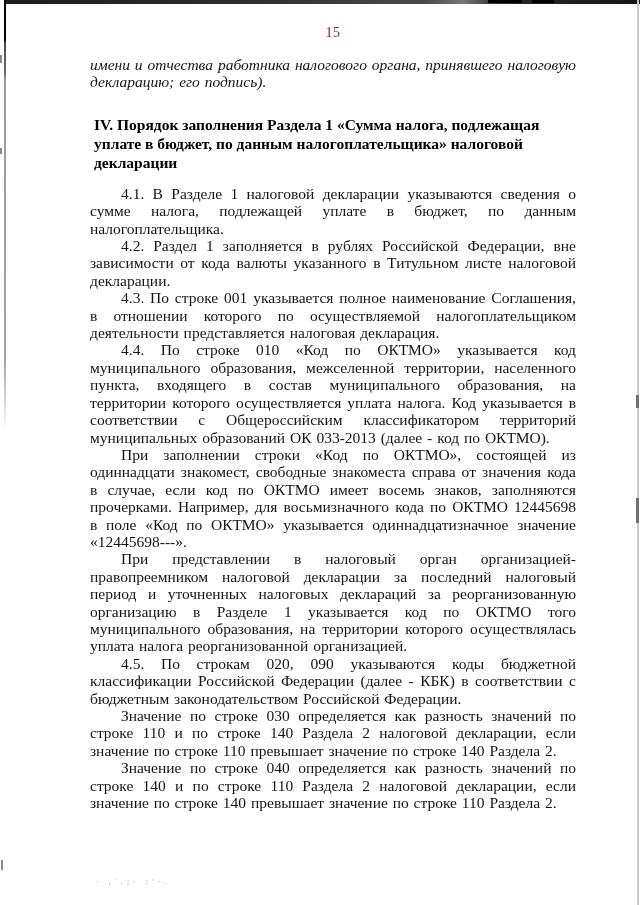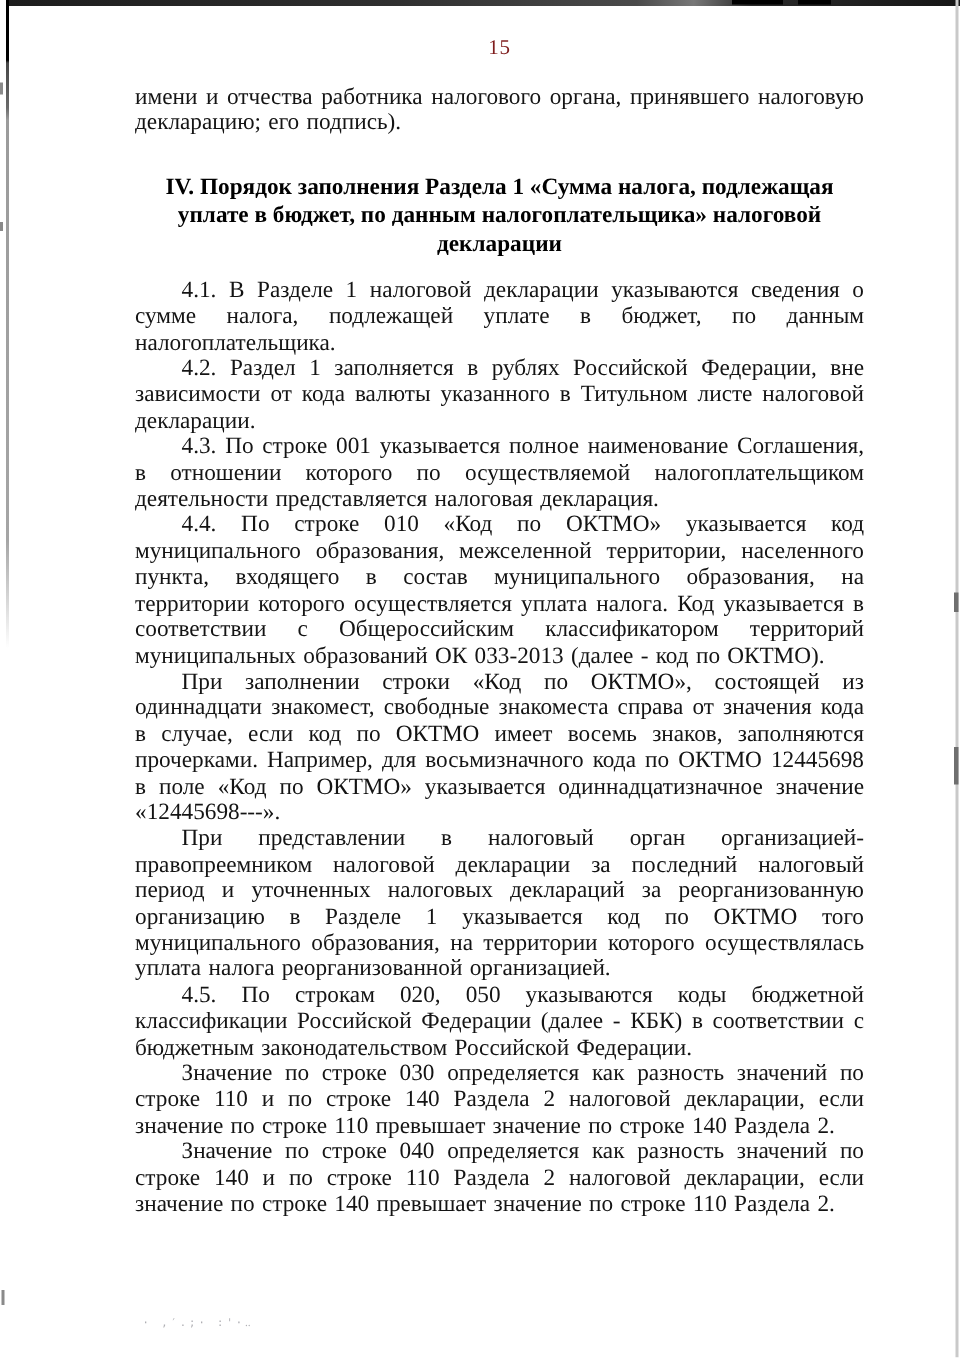--- a/index.html
+++ b/index.html
@@ -45,28 +45,28 @@
     color:#7f1d1d;
   }
   .para{
     margin:0;
     font-size:15.5px;
     line-height:17.4px;
     text-align:justify;
     text-indent:31px;
     word-spacing:1px;
   }
-  .para.no-indent{text-indent:0;}
+  .para.no-indent{text-indent:0;font-style:italic;}
   .continuation{margin-top:15px;}
   .heading{
     margin:24px 0 13px 0;
     font-size:15.5px;
     line-height:19px;
     font-weight:bold;
-    text-align:center;
+    text-align:left;
     color:#000;
     padding:0 4px;
   }
   .footer-artifact{
     position:absolute;left:95px;top:855px;
     color:#9a9aa0;
     font-size:7px;
     line-height:11px;
     letter-spacing:2px;
     font-family:"DejaVu Sans Mono", monospace;
@@ -92,21 +92,21 @@
   <div class="page-number">15</div>
   <p class="para no-indent continuation">имени и отчества работника налогового органа, принявшего налоговую декларацию; его подпись).</p>
   <h2 class="heading">IV. Порядок заполнения Раздела 1 «Сумма налога, подлежащая уплате в бюджет, по данным налогоплательщика» налоговой декларации</h2>
   <div id="paragraphs">
       <p class="para">4.1. В Разделе 1 налоговой декларации указываются сведения о сумме налога, подлежащей уплате в бюджет, по данным налогоплательщика.</p>
       <p class="para">4.2. Раздел 1 заполняется в рублях Российской Федерации, вне зависимости от кода валюты указанного в Титульном листе налоговой декларации.</p>
       <p class="para">4.3. По строке 001 указывается полное наименование Соглашения, в отношении которого по осуществляемой налогоплательщиком деятельности представляется налоговая декларация.</p>
       <p class="para">4.4. По строке 010 «Код по ОКТМО» указывается код муниципального образования, межселенной территории, населенного пункта, входящего в состав муниципального образования, на территории которого осуществляется уплата налога. Код указывается в соответствии с Общероссийским классификатором территорий муниципальных образований ОК 033-2013 (далее - код по ОКТМО).</p>
       <p class="para">При заполнении строки «Код по ОКТМО», состоящей из одиннадцати знакомест, свободные знакоместа справа от значения кода в случае, если код по ОКТМО имеет восемь знаков, заполняются прочерками. Например, для восьмизначного кода по ОКТМО 12445698 в поле «Код по ОКТМО» указывается одиннадцатизначное значение «12445698---».</p>
       <p class="para">При представлении в налоговый орган организацией-правопреемником налоговой декларации за последний налоговый период и уточненных налоговых деклараций за реорганизованную организацию в Разделе 1 указывается код по ОКТМО того муниципального образования, на территории которого осуществлялась уплата налога реорганизованной организацией.</p>
-      <p class="para">4.5. По строкам 020, 050 указываются коды бюджетной классификации Российской Федерации (далее - КБК) в соответствии с бюджетным законодательством Российской Федерации.</p>
+      <p class="para">4.5. По строкам 020, 090 указываются коды бюджетной классификации Российской Федерации (далее - КБК) в соответствии с бюджетным законодательством Российской Федерации.</p>
       <p class="para">Значение по строке 030 определяется как разность значений по строке 110 и по строке 140 Раздела 2 налоговой декларации, если значение по строке 110 превышает значение по строке 140 Раздела 2.</p>
       <p class="para">Значение по строке 040 определяется как разность значений по строке 140 и по строке 110 Раздела 2 налоговой декларации, если значение по строке 140 превышает значение по строке 110 Раздела 2.</p>
     </div>
 </div>
 
 <div class="footer-artifact">
   <div>· ,′.;· :'·‥</div>
   
 </div>
 

